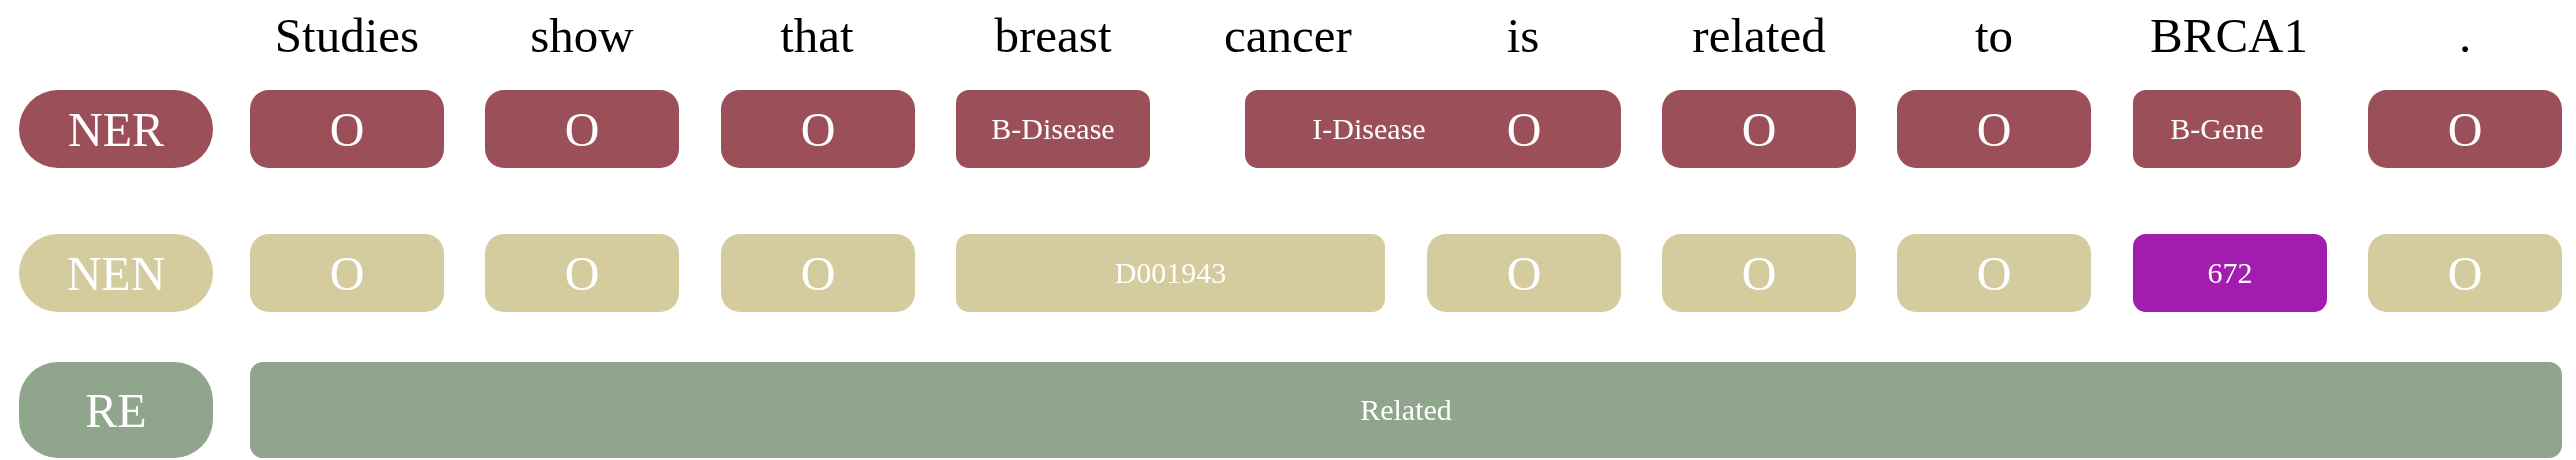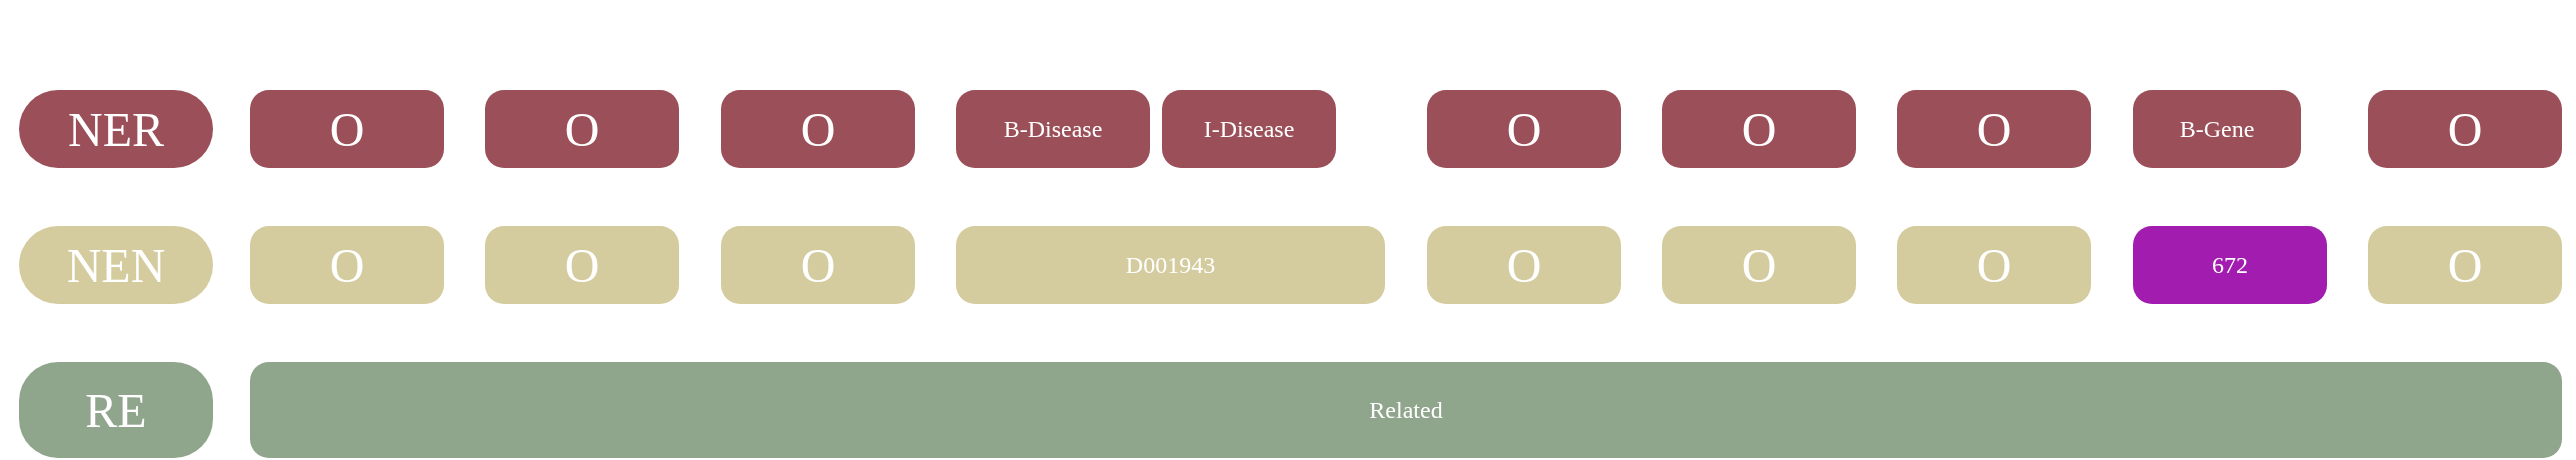--- a/index.html
+++ b/index.html
@@ -35,44 +35,56 @@
     top: 0;
     height: 100%;
     display: flex;
     align-items: center;
     justify-content: center;
     border-radius: 19px;
     color: #ffffff;
     white-space: nowrap;
   }
   .pill.single { font-size: 48px; }
-  .pill.multi  { font-size: 24px; }
+  .pill.multi  { font-size: 30px; border-radius: 13px; }
   .row-label {
     border-radius: 39px;
     font-size: 48px;
   }
 </style>
 </head>
 <body>
 
 <div id="figure">
+  <div class="row" id="words-row" style="top:0;height:72px;">
+      <span class="word" style="left: 347px; color: rgb(0, 0, 0);">Studies</span>
+      <span class="word" style="left: 582px; color: rgb(0, 0, 0);">show</span>
+      <span class="word" style="left: 817px; color: rgb(0, 0, 0);">that</span>
+      <span class="word" style="left: 1053px; color: rgb(0, 0, 0);">breast</span>
+      <span class="word" style="left: 1288px; color: rgb(0, 0, 0);">cancer</span>
+      <span class="word" style="left: 1523px; color: rgb(0, 0, 0);">is</span>
+      <span class="word" style="left: 1759px; color: rgb(0, 0, 0);">related</span>
+      <span class="word" style="left: 1994px; color: rgb(0, 0, 0);">to</span>
+      <span class="word" style="left: 2229px; color: rgb(0, 0, 0);">BRCA1</span>
+      <span class="word" style="left: 2465px; color: rgb(0, 0, 0);">.</span>
+    </div>
   <div class="row" id="row-ner" style="top:90px;height:78px;">
       <div class="pill row-label" style="left: 19px; width: 194px; background: rgb(155, 79, 88); color: rgb(255, 255, 255);">NER</div>
       <div class="pill single" style="left: 250px; width: 194px; background: rgb(155, 79, 88); color: rgb(255, 255, 255);">O</div>
       <div class="pill single" style="left: 485px; width: 194px; background: rgb(155, 79, 88); color: rgb(255, 255, 255);">O</div>
       <div class="pill single" style="left: 721px; width: 194px; background: rgb(155, 79, 88); color: rgb(255, 255, 255);">O</div>
       <div class="pill multi" style="left: 956px; width: 194px; background: rgb(155, 79, 88); color: rgb(255, 255, 255);">B-Disease</div>
-      <div class="pill multi" style="left: 1162px; width: 174px; background: rgb(155, 79, 88); color: rgb(255, 255, 255);">I-Disease</div>
+      <div class="pill multi" style="left: 1245px; width: 174px; background: rgb(155, 79, 88); color: rgb(255, 255, 255); padding-left: 37px;">I-Disease</div>
       <div class="pill single" style="left: 1427px; width: 194px; background: rgb(155, 79, 88); color: rgb(255, 255, 255);">O</div>
       <div class="pill single" style="left: 1662px; width: 194px; background: rgb(155, 79, 88); color: rgb(255, 255, 255);">O</div>
       <div class="pill single" style="left: 1897px; width: 194px; background: rgb(155, 79, 88); color: rgb(255, 255, 255);">O</div>
       <div class="pill multi" style="left: 2133px; width: 168px; background: rgb(155, 79, 88); color: rgb(255, 255, 255);">B-Gene</div>
       <div class="pill single" style="left: 2368px; width: 194px; background: rgb(155, 79, 88); color: rgb(255, 255, 255);">O</div>
     </div>
-  <div class="row" id="row-nen" style="top:226px;height:78px;">
+  <div class="row" id="row-nen" style="top:234px;height:78px;">
       <div class="pill row-label" style="left: 19px; width: 194px; background: rgb(212, 204, 158); color: rgb(255, 255, 255);">NEN</div>
       <div class="pill single" style="left: 250px; width: 194px; background: rgb(212, 204, 158); color: rgb(255, 255, 255);">O</div>
       <div class="pill single" style="left: 485px; width: 194px; background: rgb(212, 204, 158); color: rgb(255, 255, 255);">O</div>
       <div class="pill single" style="left: 721px; width: 194px; background: rgb(212, 204, 158); color: rgb(255, 255, 255);">O</div>
       <div class="pill multi" style="left: 956px; width: 429px; background: rgb(212, 204, 158); color: rgb(255, 255, 255);">D001943</div>
       <div class="pill single" style="left: 1427px; width: 194px; background: rgb(212, 204, 158); color: rgb(255, 255, 255);">O</div>
       <div class="pill single" style="left: 1662px; width: 194px; background: rgb(212, 204, 158); color: rgb(255, 255, 255);">O</div>
       <div class="pill single" style="left: 1897px; width: 194px; background: rgb(212, 204, 158); color: rgb(255, 255, 255);">O</div>
       <div class="pill multi" style="left: 2133px; width: 194px; background: #a21caf; color: rgb(255, 255, 255);">672</div>
       <div class="pill single" style="left: 2368px; width: 194px; background: rgb(212, 204, 158); color: rgb(255, 255, 255);">O</div>

